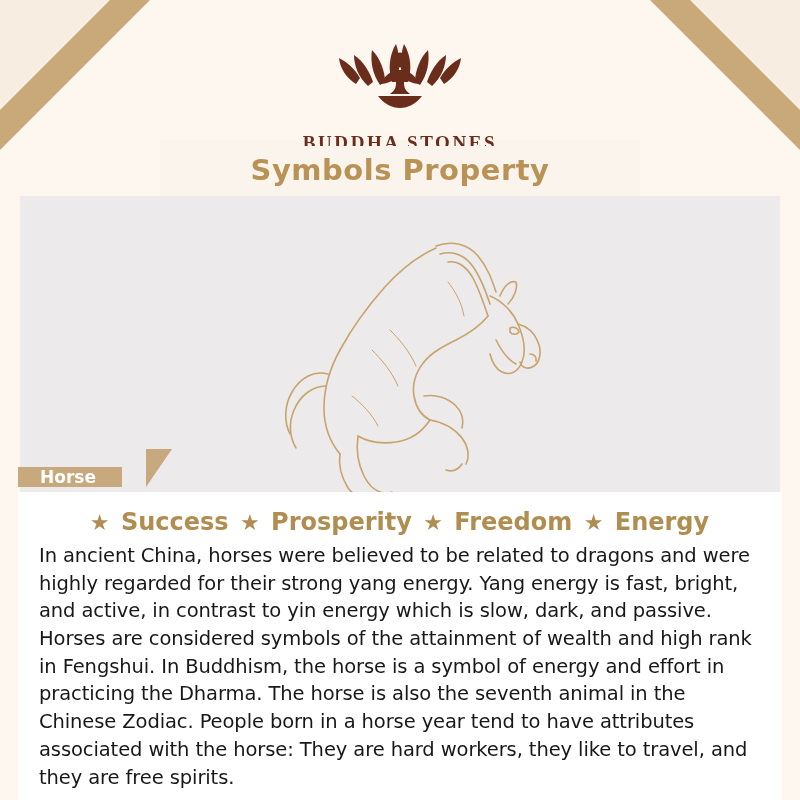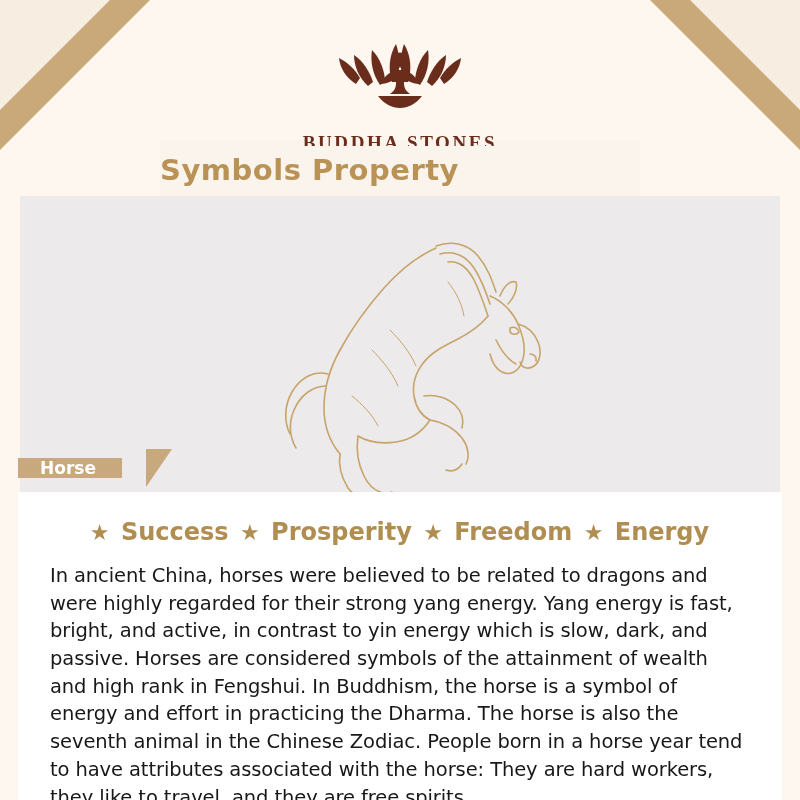--- a/index.html
+++ b/index.html
@@ -99,20 +99,21 @@
   
   .title-band {
     position: absolute;
     left: 160px;
     top: 146px;
     width: 480px;
     height: 48px;
     background: #fbf4ec;
     display: flex;
     align-items: center;
+    justify-content: center;
   }
   .title-text {
     font-size: 29px;
     font-weight: bold;
     color: #b99256;
     letter-spacing: 0.5px;
     font-family: "DejaVu Sans", sans-serif;
   }
 
   
@@ -124,21 +125,21 @@
     height: 300px;
   }
 
   
   .label-ribbon {
     position: absolute;
     left: 18px;
     top: 449px;
     height: 38px;
     display: flex;
-    align-items: center;
+    align-items: flex-end;
     gap: 24px;
   }
   .label-body {
     background: #c8a87d;
     padding: 0 26px 0 22px;
     display: flex;
     align-items: center;
   }
   .label-text {
     color: #ffffff;
@@ -153,21 +154,21 @@
   }
 
   
   .text-block {
     position: absolute;
     left: 18px;
     top: 492px;
     width: 764px;
     height: 308px;
     background: #ffffff;
-    padding: 24px 16px 0 16px;
+    padding: 14px 16px 0 16px;
     box-sizing: border-box;
   }
   .keywords {
     text-align: center;
     font-size: 24px;
     font-weight: bold;
     color: #b08d50;
     font-family: "DejaVu Sans", sans-serif;
     margin: 2px 0 6px 0;
     letter-spacing: 0px;
@@ -178,21 +179,21 @@
     font-size: 22px;
     padding: 0 1px;
   }
   .keywords .kw { padding: 0 2px; }
   .paragraph {
     font-size: 19.5px;
     line-height: 1.42;
     color: #18181a;
     font-family: "DejaVu Sans", sans-serif;
     text-align: left;
-    margin: 16px;
+    margin: 5px;
     letter-spacing: -0.1px;
   }
 </style>
 </head>
 <body>
 
 <div id="page">
 
   <div class="bg-base"></div>
 

